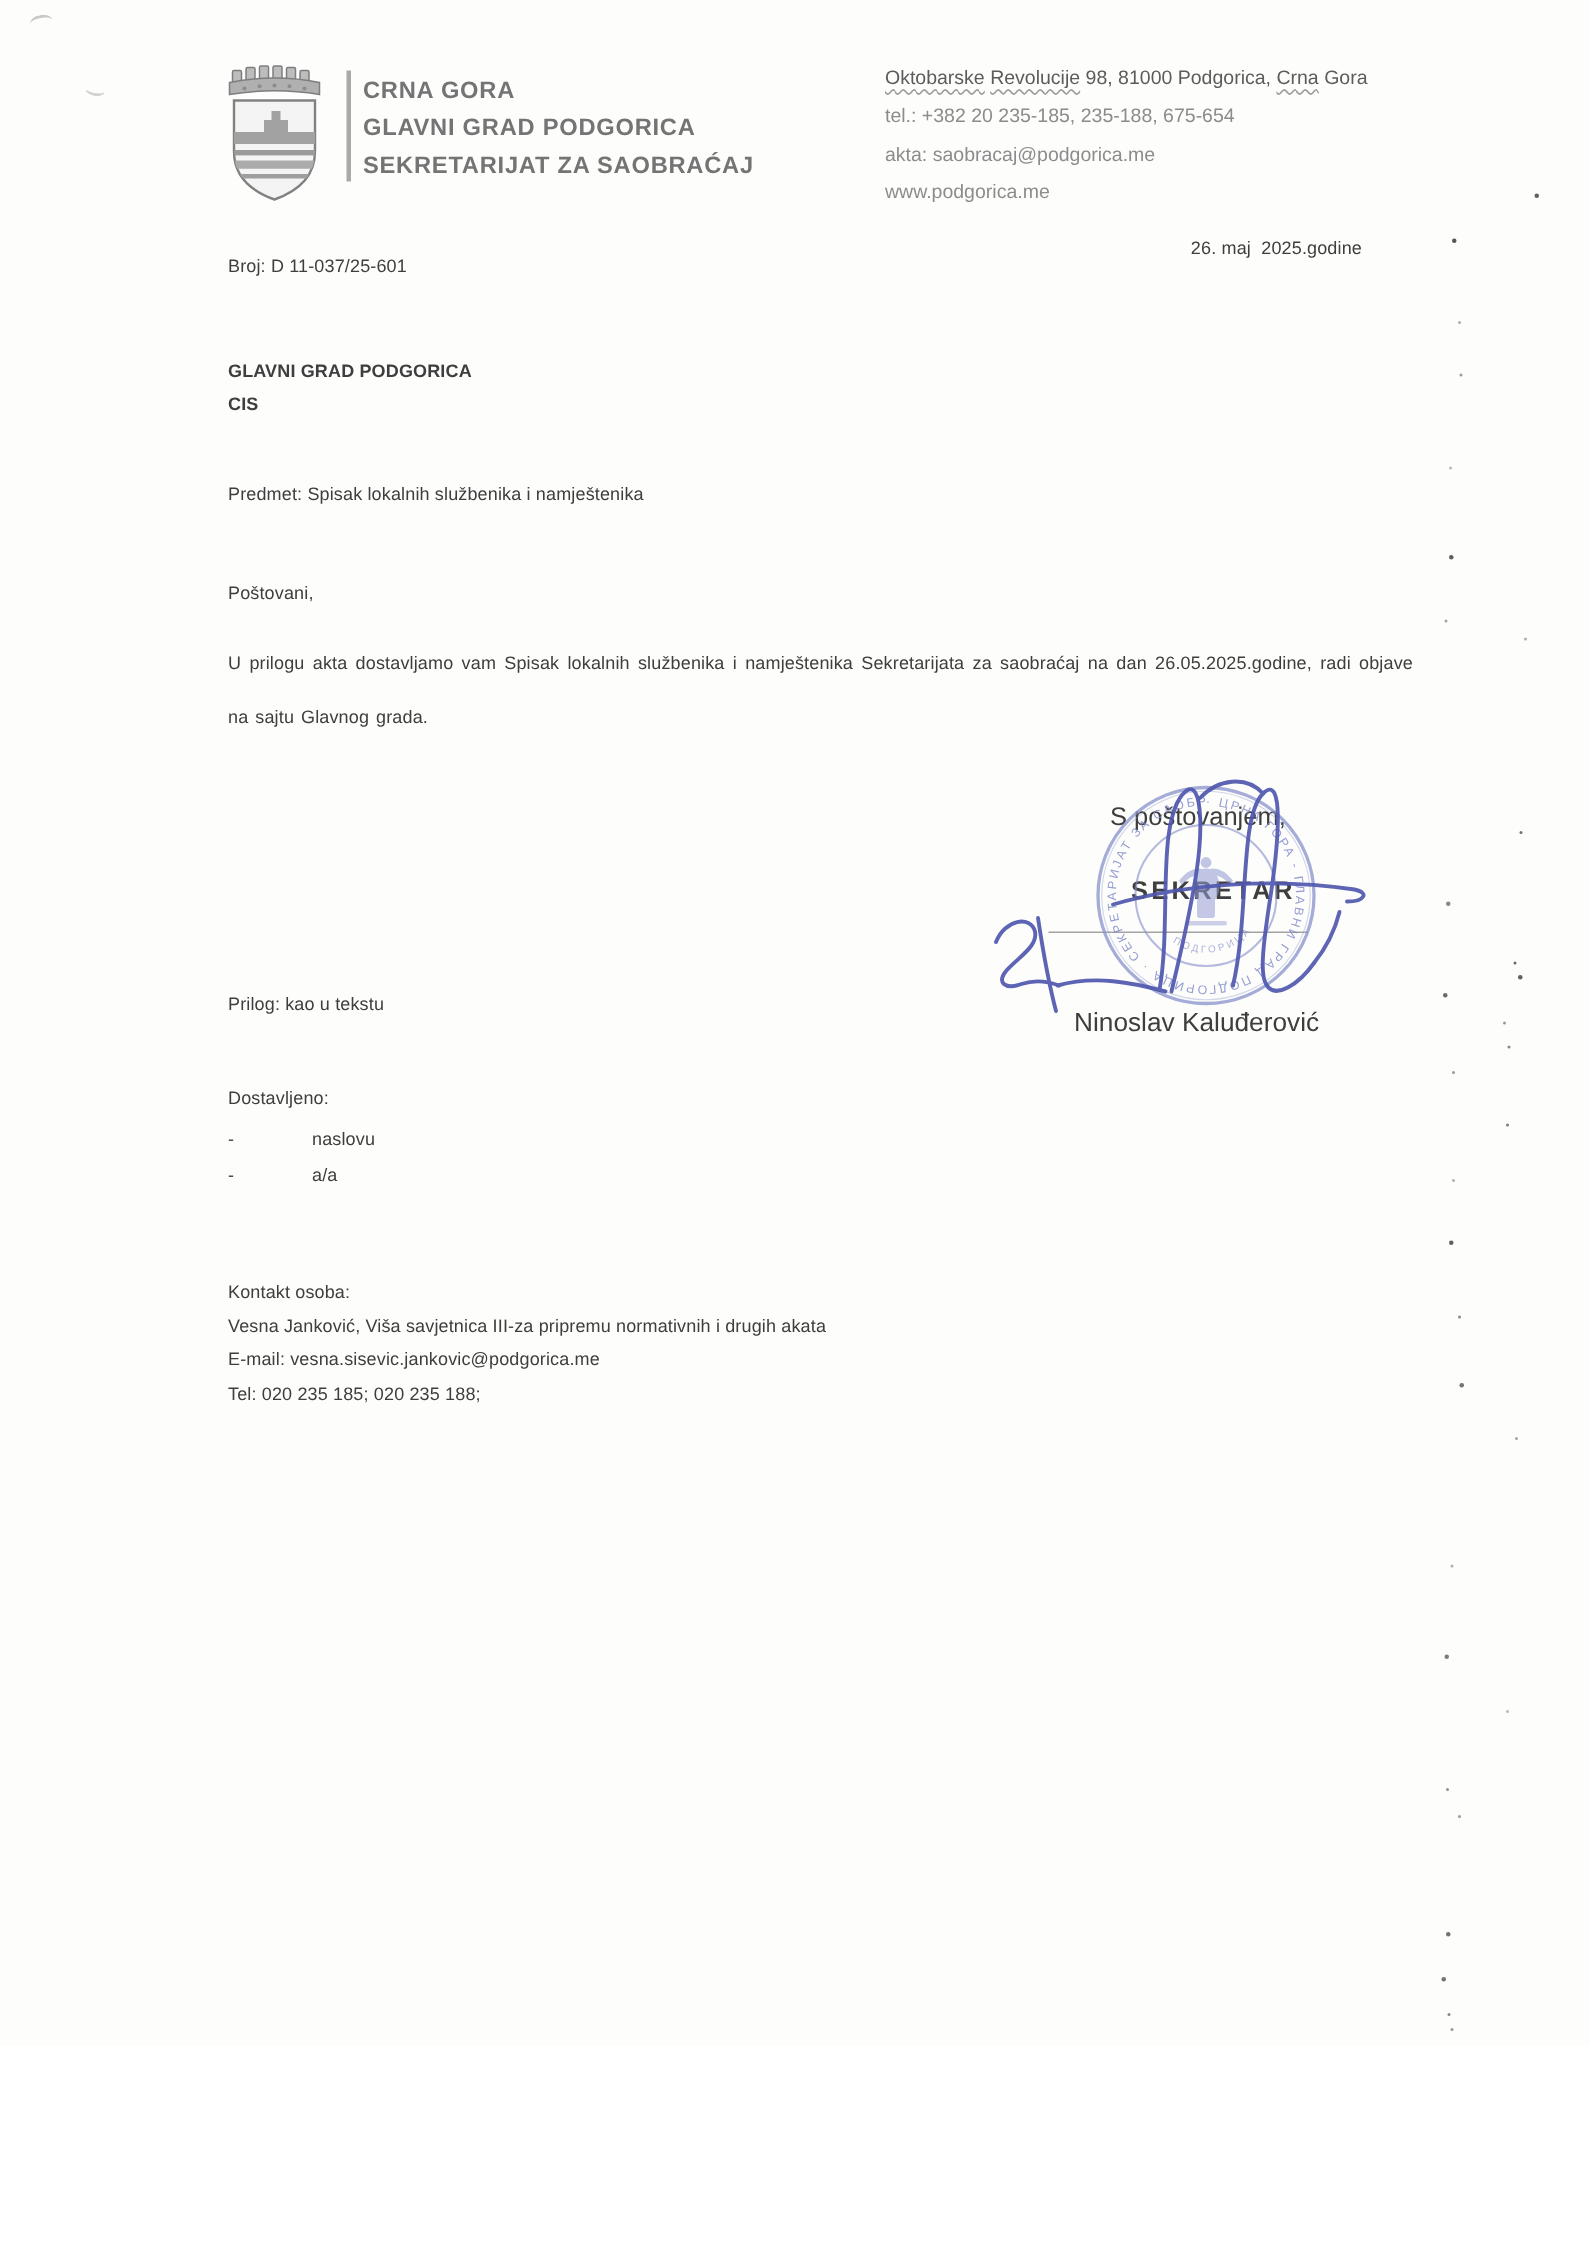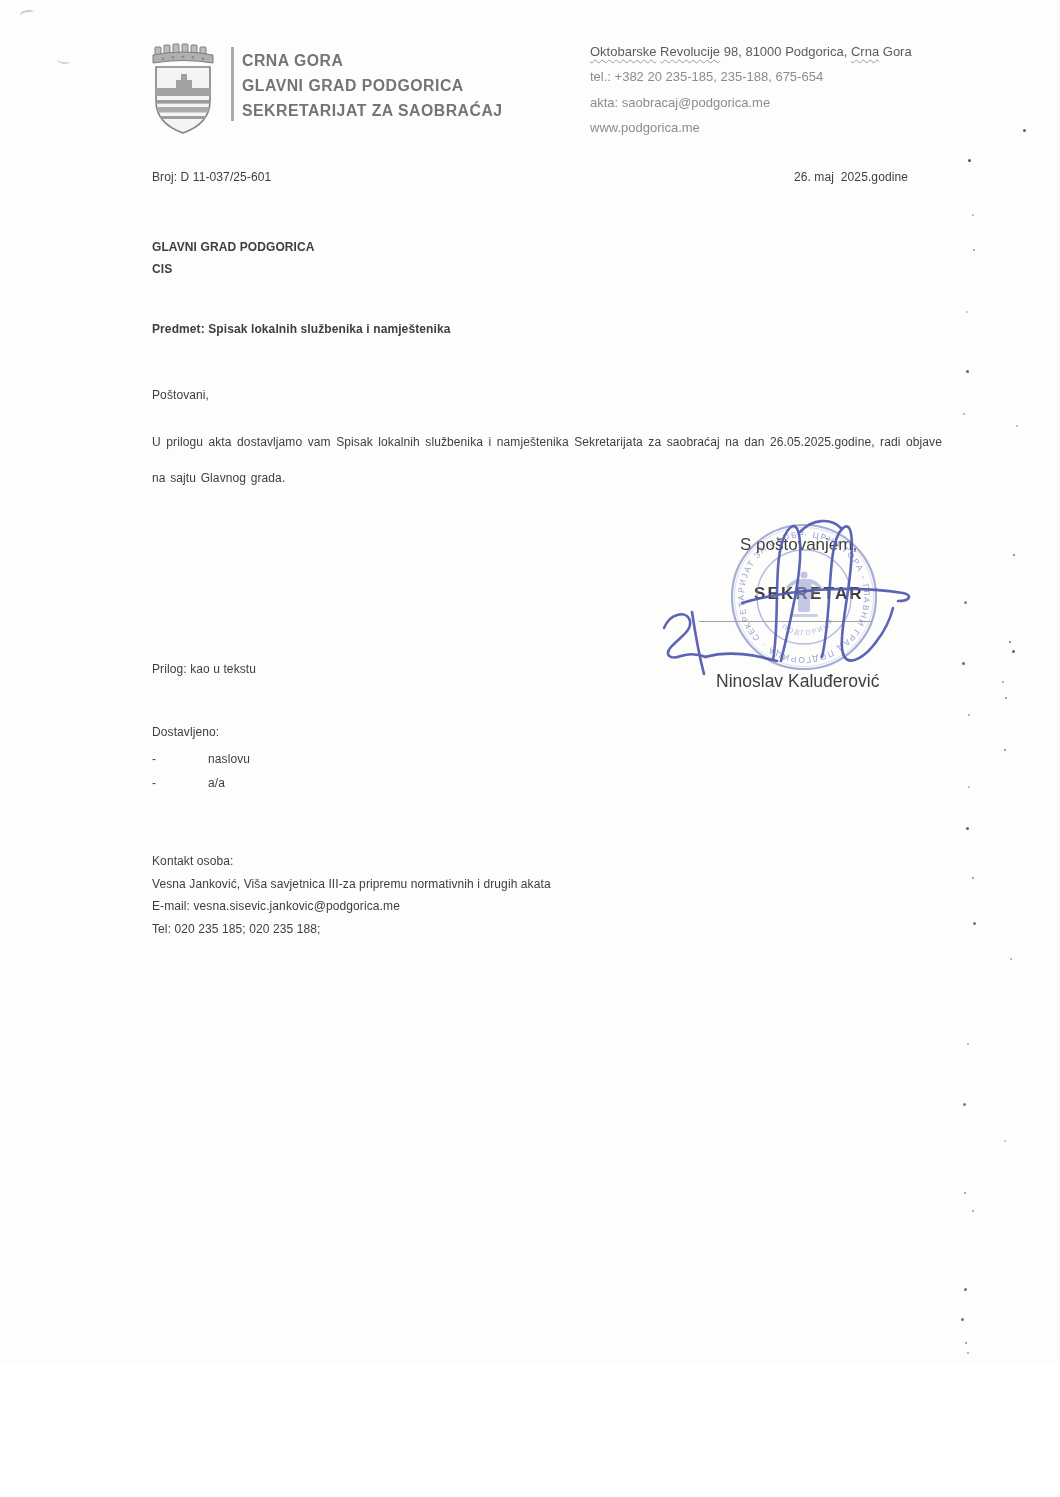--- a/index.html
+++ b/index.html
@@ -16,23 +16,23 @@
                color:#747474; line-height:24.8px; letter-spacing:.5px; }
   .hdr-divider { left:231px; top:47px; width:2.5px; height:74px; background:#9b9b9b; opacity:.85; }
   .hdr-right { left:590px; top:39px; font-size:13px; color:#8c8c8c; line-height:25.4px; }
   .hdr-right .addr { color:#5c5c5c; }
   .wavy { text-decoration-line:underline; text-decoration-style:wavy;
           text-decoration-color:#9a9a9a; text-decoration-thickness:1px; text-underline-offset:3px; }
 
   
   .t { font-size:12px; letter-spacing:.1px; }
   .ref-no { left:152px; top:170px; }
-  .ref-date { left:650px; top:170px; width:258px; text-align:right; white-space:pre; }
+  .ref-date { left:650px; top:158px; width:258px; text-align:right; white-space:pre; }
   .recipient { left:152px; top:237px; line-height:21.6px; font-weight:bold; }
-  .subject { left:152px; top:322px; font-weight:bold; }
+  .subject { left:152px; top:322px; font-weight:normal; }
   .salutation { left:152px; top:388px; }
   .bodytxt { left:152px; top:424px; width:790px; line-height:36px; text-align:justify; word-spacing:1.2px; }
 
   .regards { left:740px; top:535px; font-size:17px; }
   .sek-title { left:754px; top:584px; font-size:17px; font-weight:bold; letter-spacing:2.2px; }
   .sig-rule { left:699px; top:621px; width:173px; height:1px; background:#a3a3a3; }
   .sig-name { left:716px; top:626px; font-size:17.5px;margin-top:45px; }
 
   .attachment { left:152px; top:662px; }
   .dist-label { left:152px; top:725px; }

